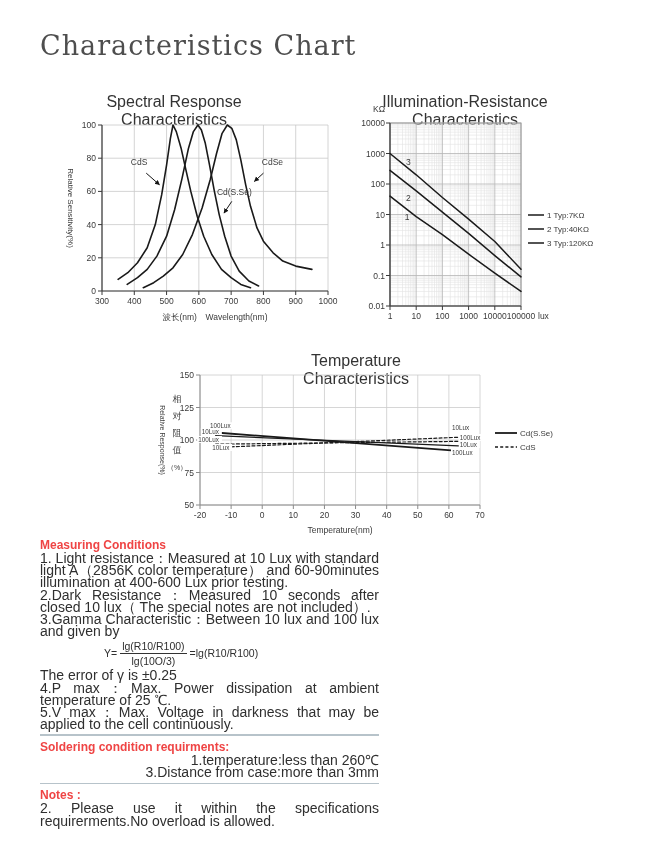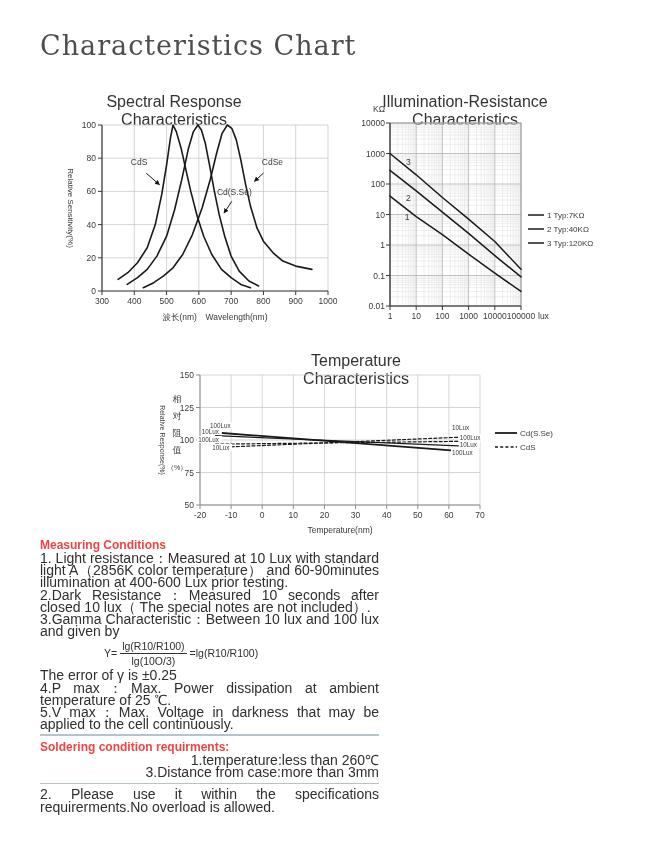--- a/index.html
+++ b/index.html
@@ -345,14 +345,15 @@
   <p>The error of γ is ±0.25</p>
   <p>4.P max：Max. Power dissipation at ambient temperature of 25 ℃.</p>
   <p>5.V max：Max. Voltage in darkness that may be applied to the cell continuously.</p>
 
   <div class="divider"></div>
   <div class="sec-head">Soldering condition requirments:</div>
   <p class="nj">1.temperature:less than 260℃</p>
   <p class="nj">3.Distance from case:more than 3mm</p>
 
   <div class="divider"></div>
+  <div class="sec-head">Notes :</div>
   <p>2. Please use it within the specifications requirerments.No overload is allowed.</p>
 </div>
 
 </body></html>

